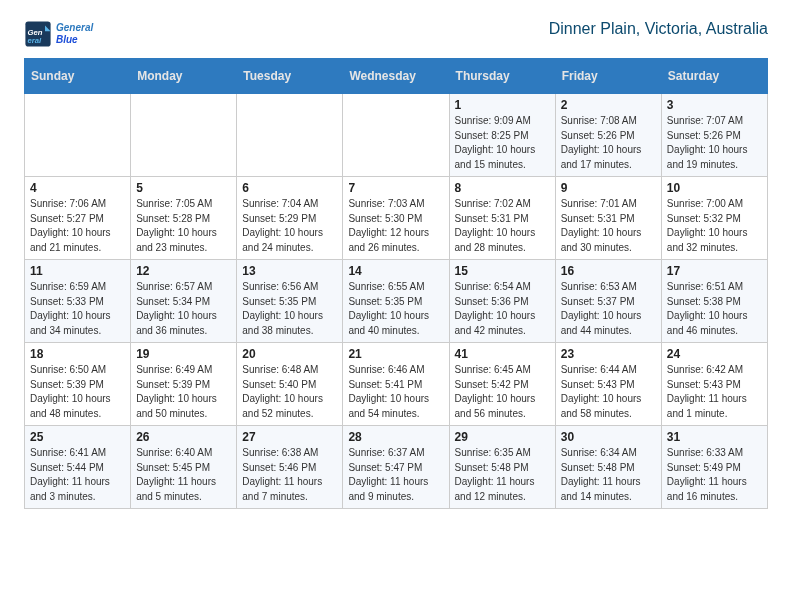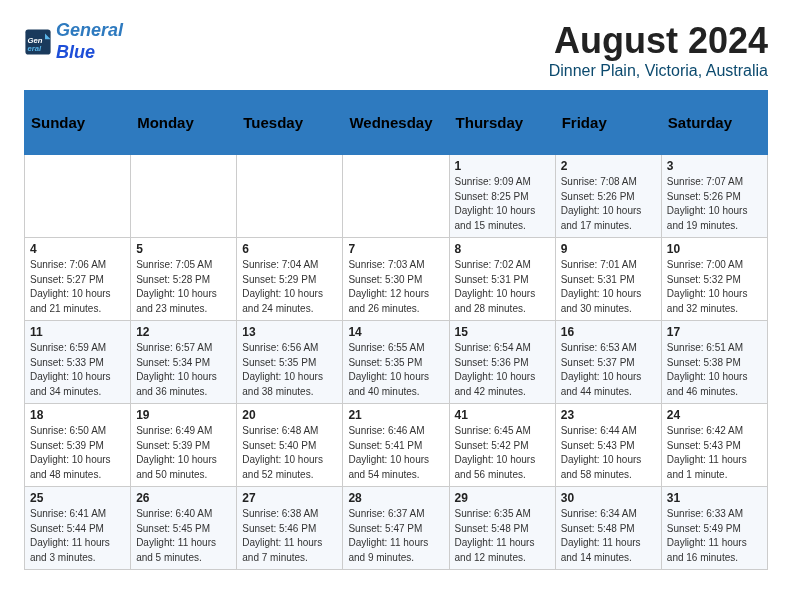--- a/index.html
+++ b/index.html
@@ -16,21 +16,21 @@
       align-items: flex-start;
       margin-bottom: 10px;
     }
     .logo {
       display: flex;
       align-items: center;
       gap: 0;
       font-style: italic;
     }
     .logo-text {
-      font-size: 18px;
+      font-size: 10px;
       font-weight: bold;
       color: #1a3a5c;
       line-height: 1.2;
     }
     .logo-text span {
       color: #2e7abf;
     }
     .logo-icon {
       width: 28px;
       height: 28px;
@@ -48,24 +48,24 @@
       font-size: 16px;
       color: #0c4a6e;
     }
     .calendar-table {
       width: 100%;
       border-collapse: collapse;
       font-size: 11px;
     }
     .calendar-table th {
       background: #2e7abf;
-      color: #000000;
+      color: #e5e5e5;
       text-align: left;
-      padding: 23px 6px;
-      font-size: 15px;
+      padding: 10px 6px;
+      font-size: 12px;
       font-weight: bold;
       border: 1px solid #2e7abf;
     }
     .calendar-table td {
       vertical-align: top;
       border: 1px solid #ccc;
       padding: 4px 5px;
       min-height: 80px;
       width: calc(100% / 7);
       background: #fff;
@@ -106,21 +106,20 @@
       <polygon points="30,8 38,16 30,16" fill="#5ab4e8"></polygon>
     </svg>
     <div>
       <div class="logo-text">
         <span>General</span><br>
         <span style="color:#1d4ed8">Blue</span>
       </div>
     </div>
   </div>
   <div class="title-block">
-    <div class="main-title">August 2024</div>
     <div class="subtitle">Dinner Plain, Victoria, Australia</div>
   </div>
 </div>
 
 <table class="calendar-table">
   <thead>
     <tr>
     <th>Sunday</th>
         <th>Monday</th>
         <th>Tuesday</th>

